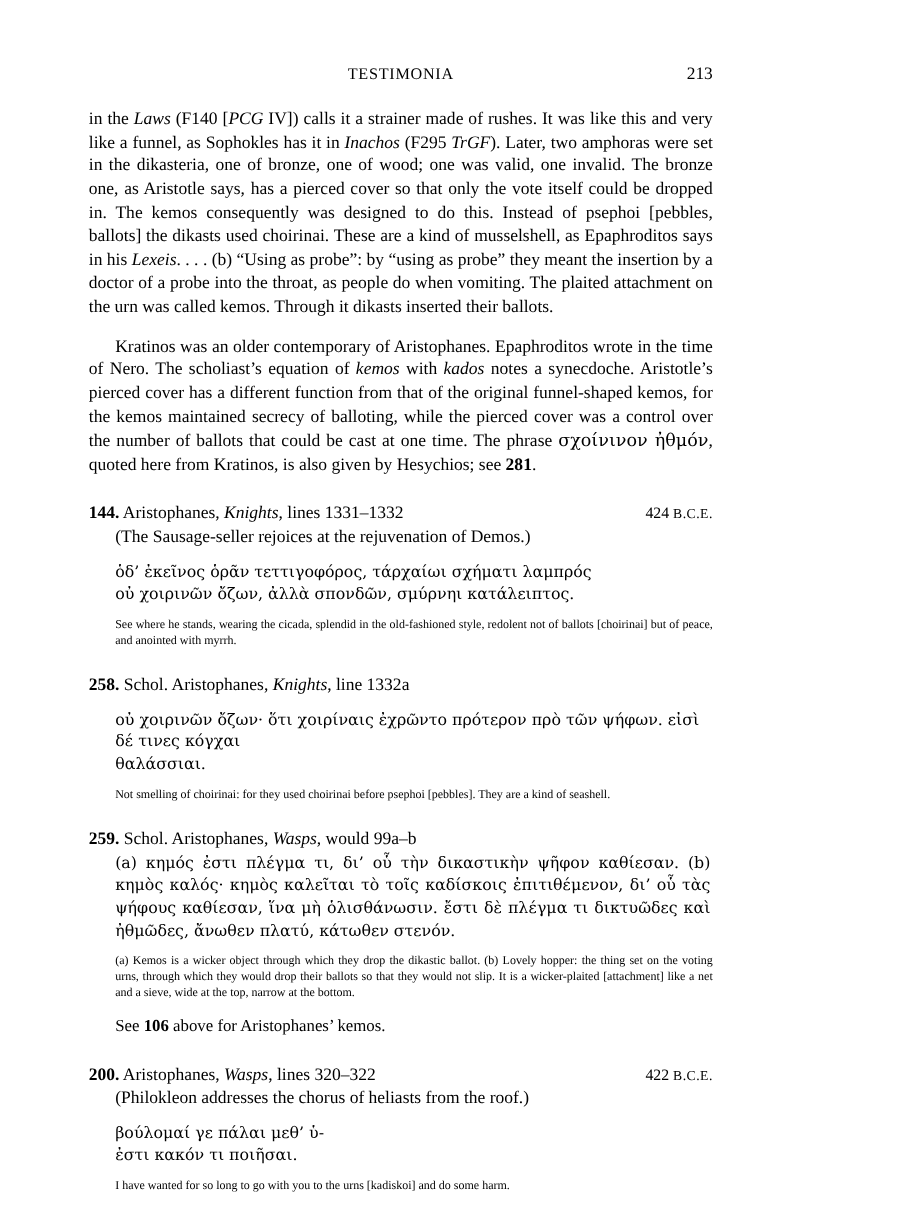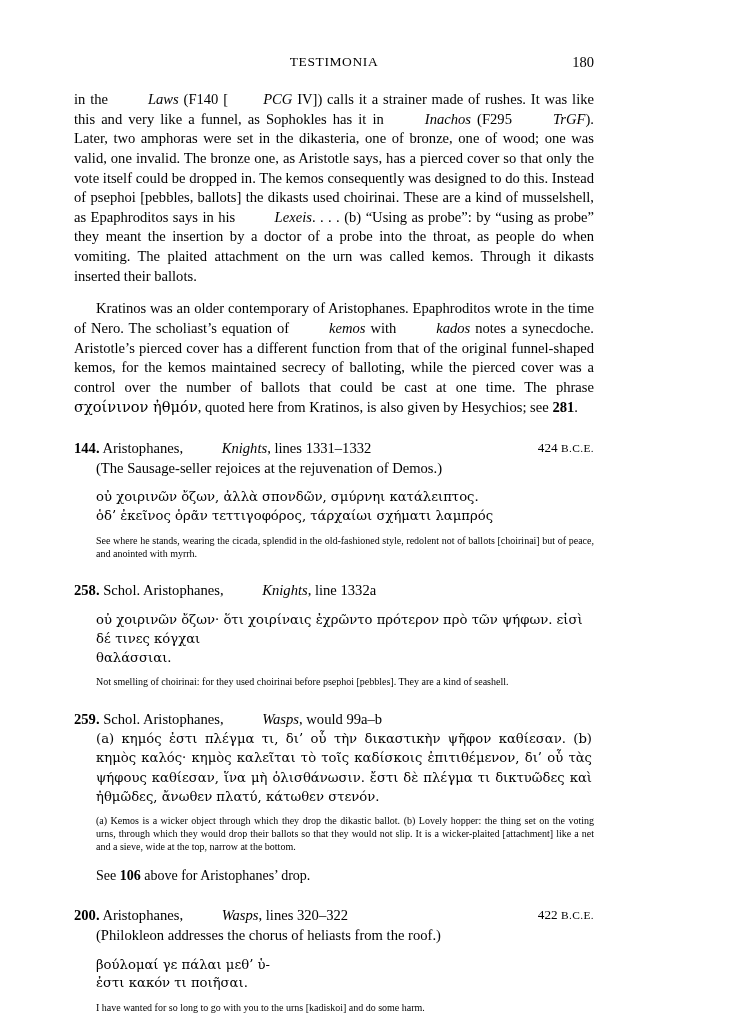--- a/index.html
+++ b/index.html
@@ -106,46 +106,46 @@
     margin-top: 8px;
     text-align: justify;
   }
   .trans-note {
     font-size: 14.0px;
     line-height: 1.33;
     padding-left: 22px;
     margin-top: 13px;
     text-align: left;
   }
-  .italic { font-style: italic; margin-left: 35px; }
+  .italic { font-style: italic; }
   .bold { font-weight: bold; }
 </style>
 </head>
 <body>
 
 <div class="page">
 
   <div class="header">
     <div class="running-head">TESTIMONIA</div>
-    <div class="folio">180</div>
+    <div class="folio">213</div>
   </div>
 
   <p class="para-continue"><span>in the </span><span class="italic">Laws</span><span> (F140 [</span><span class="italic">PCG</span><span> IV]) calls it a strainer made of rushes.  It was like this and very like a funnel, as Sophokles has it in </span><span class="italic">Inachos</span><span> (F295 </span><span class="italic">TrGF</span><span>).  Later, two amphoras were set in the dikasteria, one of bronze, one of wood; one was valid, one invalid.  The bronze one, as Aristotle says, has a pierced cover so that only the vote itself could be dropped in.  The kemos consequently was designed to do this.  Instead of psephoi [pebbles, ballots] the dikasts used choirinai.  These are a kind of musselshell, as Epaphroditos says in his </span><span class="italic">Lexeis</span><span>. . . .  (b) “Using as probe”:  by “using as probe” they meant the insertion by a doctor of a probe into the throat, as people do when vomiting.  The plaited attachment on the urn was called kemos.  Through it dikasts inserted their ballots.</span></p>
 
   <p class="para-indent"><span>Kratinos was an older contemporary of Aristophanes.  Epaphroditos wrote in the time of Nero.  The scholiast’s equation of </span><span class="italic">kemos</span><span> with </span><span class="italic">kados</span><span> notes a synecdoche.  Aristotle’s pierced cover has a different function from that of the original funnel-shaped kemos, for the kemos maintained secrecy of balloting, while the pierced cover was a control over the number of ballots that could be cast at one time.  The phrase </span><span style="font-family:'DejaVu Serif',serif;">σχοίνινον ἠθμόν</span><span>, quoted here from Kratinos, is also given by Hesychios; see </span><span class="bold">281</span><span>.</span></p>
 
   <div class="entry">
     <div class="entry-head">
       <span class="entry-num">144.</span><span> Aristophanes, </span><span class="italic">Knights</span><span>, lines 1331–1332</span>
       <span class="date"><span>424</span> <span class="smallcaps">B.C.E.</span></span>
     </div>
     <div class="subline">(The Sausage-seller rejoices at the rejuvenation of Demos.)</div>
     <div class="greek">
+      <div>ὁδ’ ἐκεῖνος ὁρᾶν τεττιγοφόρος, τάρχαίωι σχήματι λαμπρός</div>
       <div>οὐ χοιρινῶν ὄζων, ἀλλὰ σπονδῶν, σμύρνηι κατάλειπτος.</div>
-      <div>ὁδ’ ἐκεῖνος ὁρᾶν τεττιγοφόρος, τάρχαίωι σχήματι λαμπρός</div>
     </div>
     <div class="trans">See where he stands, wearing the cicada, splendid in the old-fashioned style, redolent not of ballots [choirinai] but of peace, and anointed with myrrh.</div>
   </div>
 
   <div class="entry">
     <div class="entry-head">
       <span class="entry-num">258.</span><span> Schol. Aristophanes, </span><span class="italic">Knights</span><span>, line 1332a</span>
     </div>
     <div class="greek">
       <div>οὐ χοιρινῶν ὄζων·  ὅτι χοιρίναις ἐχρῶντο πρότερον πρὸ τῶν ψήφων.   εἰσὶ δέ τινες κόγχαι</div>
@@ -153,21 +153,21 @@
     </div>
     <div class="trans">Not smelling of choirinai:  for they used choirinai before psephoi [pebbles].   They are a kind of seashell.</div>
   </div>
 
   <div class="entry">
     <div class="entry-head">
       <span class="entry-num">259.</span><span> Schol. Aristophanes, </span><span class="italic">Wasps</span><span>, would 99a–b</span>
     </div>
     <div class="greek-just">(a) κημός ἐστι πλέγμα τι, δι’ οὗ τὴν δικαστικὴν ψῆφον καθίεσαν.  (b) κημὸς καλός· κημὸς καλεῖται τὸ τοῖς καδίσκοις ἐπιτιθέμενον, δι’ οὗ τὰς ψήφους καθίεσαν, ἵνα μὴ ὁλισθάνωσιν. ἔστι δὲ πλέγμα τι δικτυῶδες καὶ ἠθμῶδες, ἄνωθεν πλατύ, κάτωθεν στενόν.</div>
     <div class="trans">(a) Kemos is a wicker object through which they drop the dikastic ballot.  (b) Lovely hopper:  the thing set on the voting urns, through which they would drop their ballots so that they would not slip.  It is a wicker-plaited [attachment] like a net and a sieve, wide at the top, narrow at the bottom.</div>
-    <div class="trans-note"><span>See </span><span class="bold">106</span><span> above for Aristophanes’ drop.</span></div>
+    <div class="trans-note"><span>See </span><span class="bold">106</span><span> above for Aristophanes’ kemos.</span></div>
   </div>
 
   <div class="entry">
     <div class="entry-head">
       <span class="entry-num">200.</span><span> Aristophanes, </span><span class="italic">Wasps</span><span>, lines 320–322</span>
       <span class="date"><span>422</span> <span class="smallcaps">B.C.E.</span></span>
     </div>
     <div class="subline">(Philokleon addresses the chorus of heliasts from the roof.)</div>
     <div class="greek">
       <div>βούλομαί γε πάλαι μεθ’ ὑ-</div>

